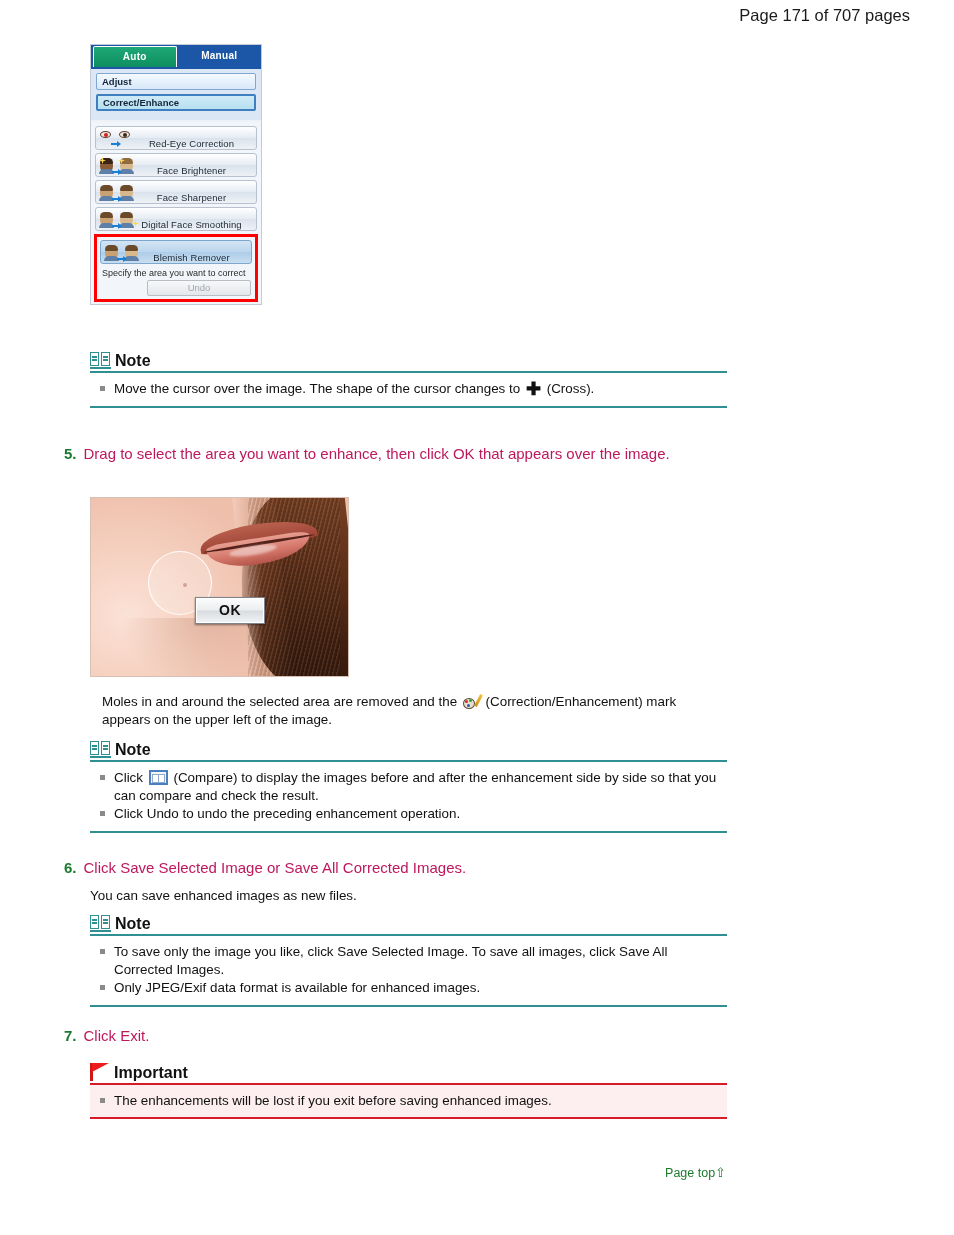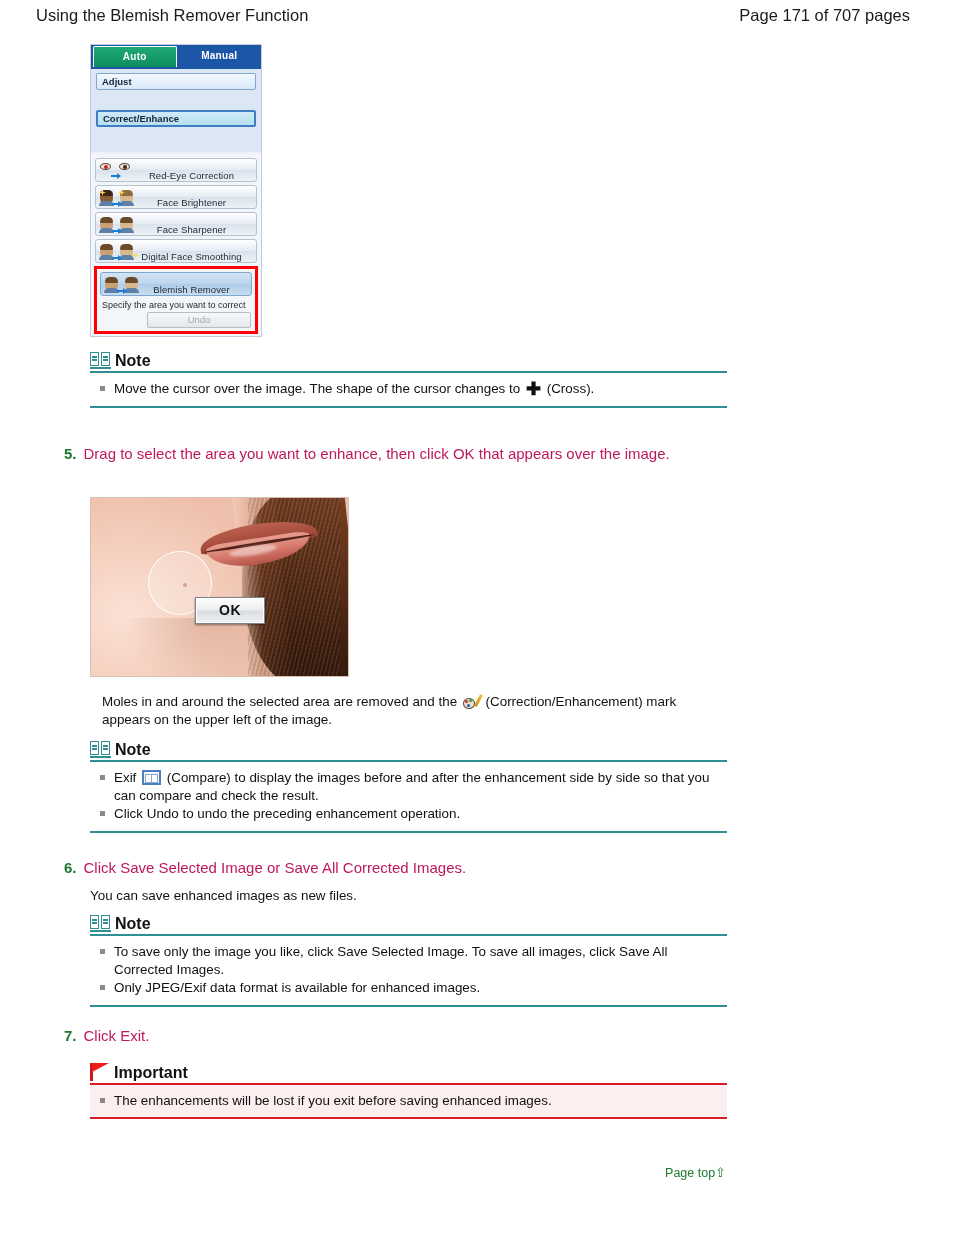--- a/index.html
+++ b/index.html
@@ -78,21 +78,21 @@
   .sect-btn {
     height: 17px;
     background: linear-gradient(180deg,#f4f9ff 0%, #d8e8f8 100%);
     border: 1px solid #7fa8d0;
     border-radius: 2px;
     font-size: 9.5px;
     font-weight: bold;
     color: #12233a;
     padding-left: 5px;
     line-height: 15px;
-    margin-bottom: 20px;
+    margin-bottom: 4px;
   }
   .sect-btn.active {
     background: linear-gradient(180deg,#cfeaf6 0%, #b7e0f1 100%);
     border: 2px solid #3f7fc0;
     line-height: 13px;
   }
   .panel-list {
     background: #f2f5f9;
     padding: 4px 4px 2px 4px;
     margin-top: 2px;
@@ -456,21 +456,20 @@
     position: absolute;
     right: 228px; top: 1132px;
     font-size: 12.5px; color: #1c7a2e; margin-top: 33px;
   }
   .pagetop .arr { font-size: 13px; }
 </style>
 </head>
 <body>
 
 <div class="page-header">
-  <div class="title">Using the Blemish Remover Function</div>
   <div class="pageno">Page 171 of 707 pages</div>
 </div>
 
 <div class="panel">
 
   <div class="panel-tabs">
     <div class="tab auto">Auto</div>
     <div class="tab manual">Manual</div>
   </div>
 
@@ -636,21 +635,21 @@
       <span class="ln" style="left:2px;top:7px;"></span>
       <span class="ln" style="left:13px;top:4px;"></span>
       <span class="ln" style="left:13px;top:7px;"></span>
       <span class="base"></span>
     </span>
     <span class="label">Note</span>
   </div>
   <div class="note-rule"></div>
   <ul class="note-list">
     <li>
-      <span>Exif</span>
+      <span>Click</span>
       <span class="compare-icon"></span>
       <span>(Compare) to display the images before and after the enhancement side by side so that you can compare and check the result.</span>
     </li>
     <li>Click Undo to undo the preceding enhancement operation.</li>
   </ul>
   <div class="note-rule bottom"></div>
 </div>
 
 <div class="step" style="left:64px; top:858px; width:660px;">
   <span class="step-num">6.</span>

